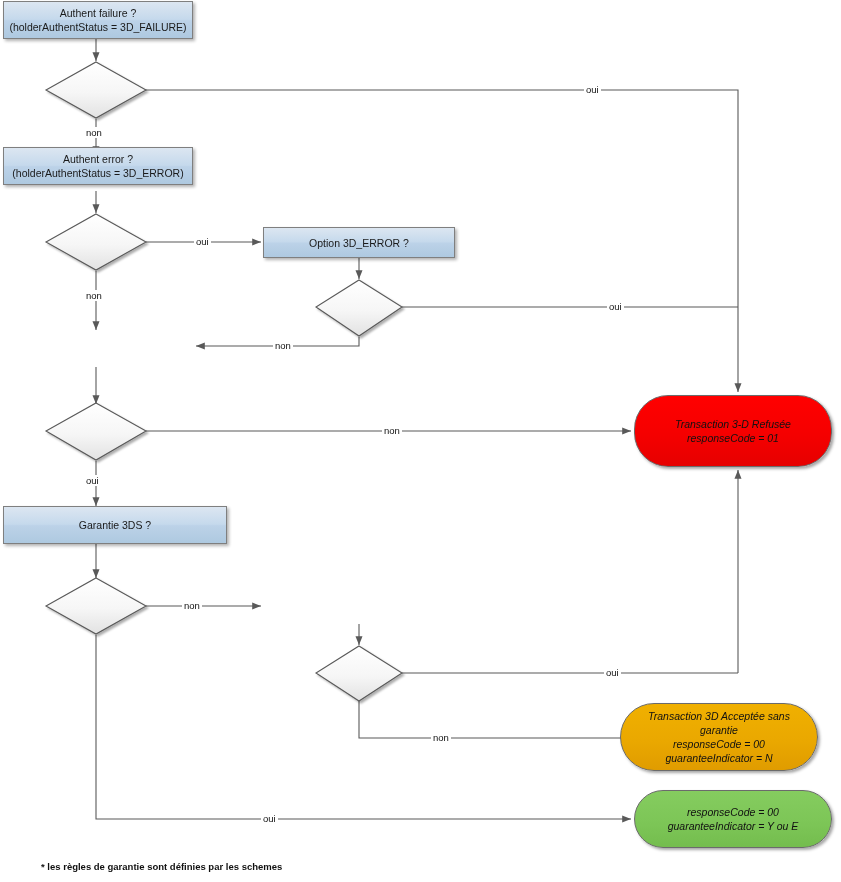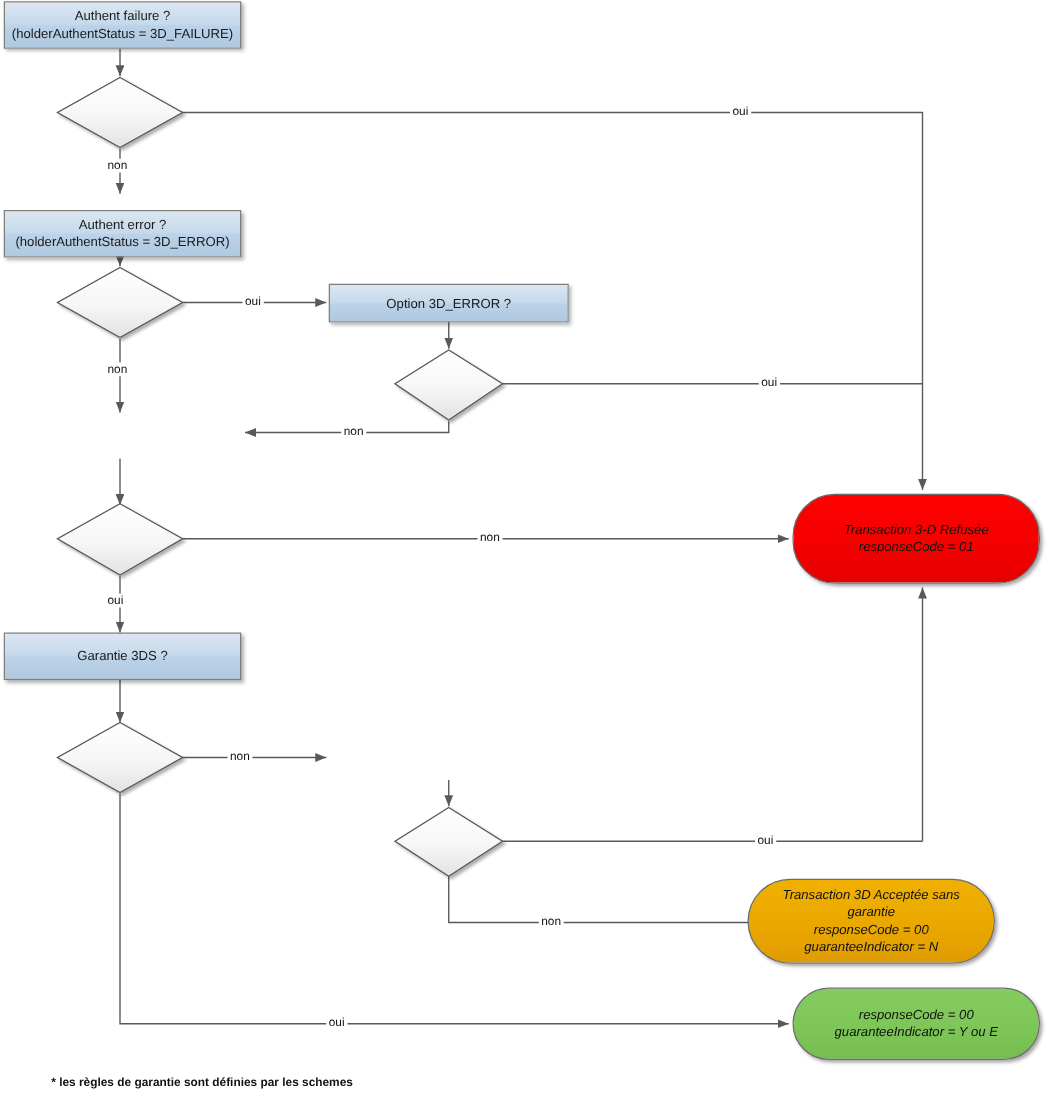--- a/index.html
+++ b/index.html
@@ -168,49 +168,49 @@
     </g>
   </svg>
 
   <div class="proc" style="left:3px; top:1px; width:190px; height:38px;">
     <div class="txt">
       <div>Authent failure ?</div>
       <div>(holderAuthentStatus = 3D_FAILURE)</div>
     </div>
   </div>
 
-  <div class="proc" style="left:3px; top:168px; width:190px; height:38px;">
+  <div class="proc" style="left:3px; top:147px; width:190px; height:38px;">
     <div class="txt">
       <div>Authent error ?</div>
       <div>(holderAuthentStatus = 3D_ERROR)</div>
     </div>
   </div>
 
   <div class="proc" style="left:263px; top:227px; width:192px; height:31px;">
     <div class="txt">
       <div>Option 3D_ERROR ?</div>
     </div>
   </div>
 
 
-  <div class="proc" style="left:3px; top:506px; width:190px; height:38px;">
+  <div class="proc" style="left:3px; top:506px; width:224px; height:38px;">
     <div class="txt">
       <div>Garantie 3DS ?</div>
     </div>
   </div>
 
 
   <div class="pill red" style="left:634px; top:395px; width:198px; height:72px;">
     <div class="txt">
       <div>Transaction 3-D Refusée</div>
       <div>responseCode = 01</div>
     </div>
   </div>
 
-  <div class="pill orange" style="left:598px; top:703px; width:198px; height:68px;">
+  <div class="pill orange" style="left:620px; top:703px; width:198px; height:68px;">
     <div class="txt">
       <div>Transaction 3D Acceptée sans garantie</div>
       <div>responseCode = 00</div>
       <div>guaranteeIndicator = N</div>
     </div>
   </div>
 
   <div class="pill green" style="left:634px; top:790px; width:198px; height:58px;">
     <div class="txt">
       <div>responseCode = 00</div>

